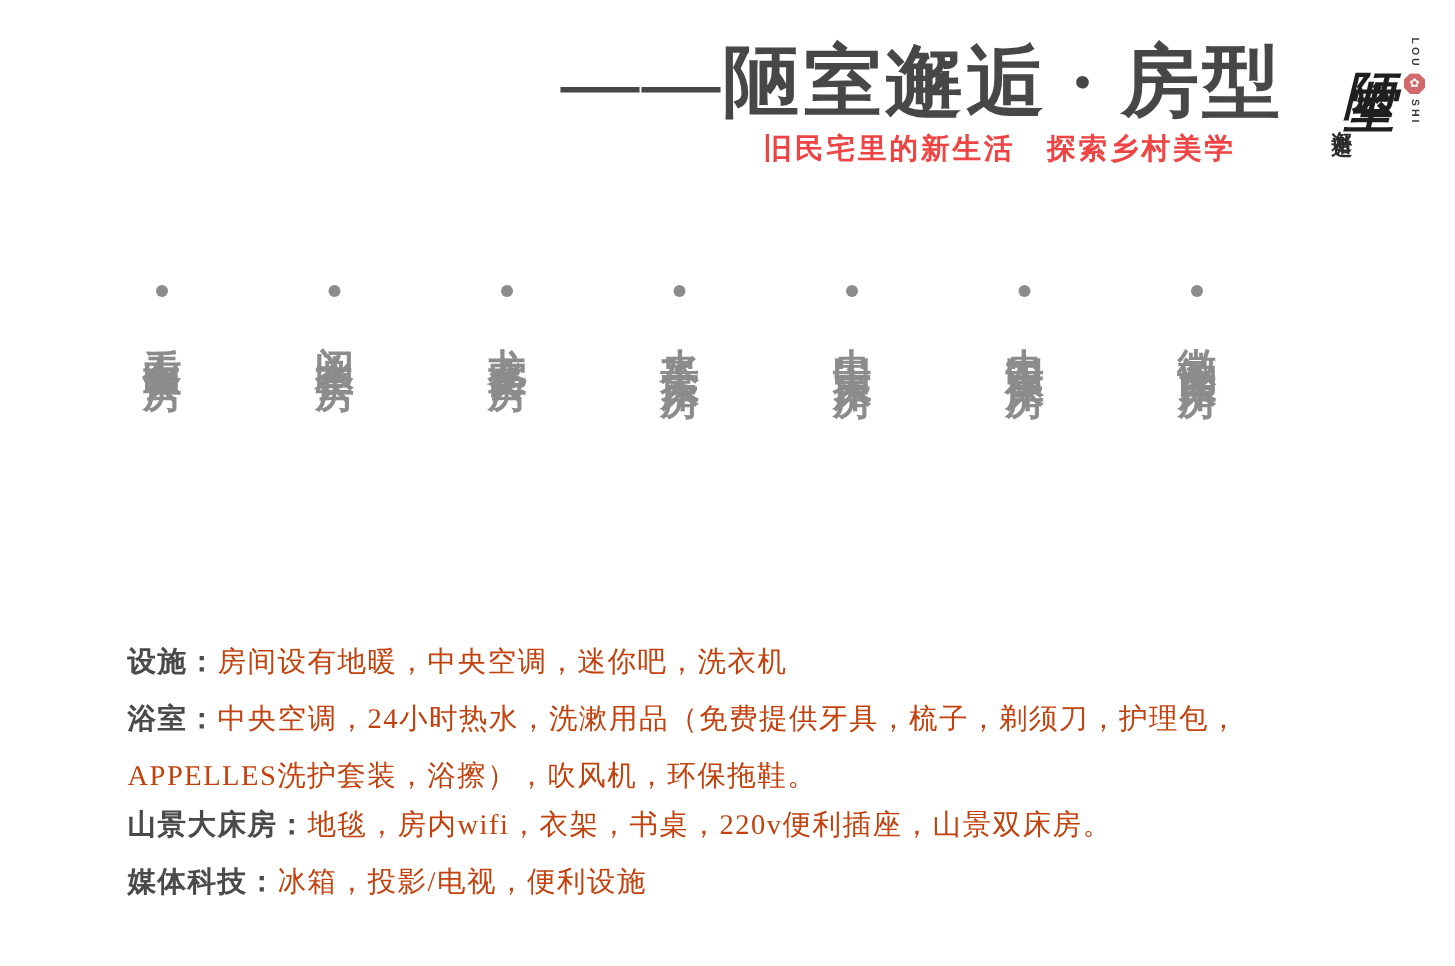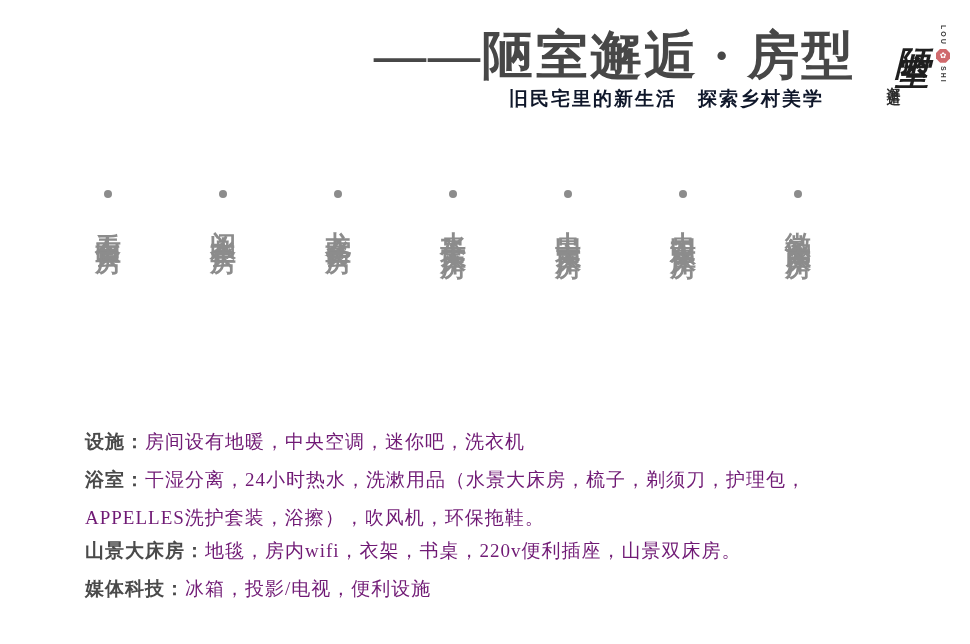--- a/index.html
+++ b/index.html
@@ -11,21 +11,21 @@
   }
 
   
   .title {
     position:absolute; left:374px; top:27px;
     font-size:52px; font-weight:bold; color:#474747;
     letter-spacing:2px; white-space:nowrap; line-height:1.1;
   }
   .subtitle {
     position:absolute; left:509px; top:86px;
-    font-size:19px; font-weight:bold; color:#0f172a;
+    font-size:19px; font-weight:bold; color:#ef4444;
     letter-spacing:2px; white-space:nowrap;
   }
 
   
   .logo { position:absolute; left:884px; top:20px; width:72px; height:100px; }
   .logo-callig {
     position:absolute; left:9px; top:2px;
     writing-mode:vertical-rl; text-orientation:upright;
     font-size:34px; line-height:1.1; font-weight:bold; font-style:italic;
     color:#1f1f1f; letter-spacing:4px;
@@ -66,21 +66,21 @@
   }
 
   
   .amenities {
     position:absolute; left:85px; top:430px; width:870px;
     font-size:19px; line-height:24px;
   }
   .am-line { margin-bottom:14px; white-space:nowrap; }
   .am-line:nth-of-type(3) { margin-bottom:9px; }
   .am-label { font-weight:bold; color:#4a4a4a; letter-spacing:1px;font-family:Liberation Serif, serif; }
-  .am-text  { color:#701a75; letter-spacing:1px; }
+  .am-text  { color:#c2410c; letter-spacing:1px; }
 </style>
 </head>
 <body>
 
 <div class="page">
 
   <div class="title">——陋室邂逅 · 房型</div>
   <div class="subtitle">旧民宅里的新生活　探索乡村美学</div>
 
   <div class="logo">
@@ -122,21 +122,21 @@
       <span class="dot"></span>
       <span class="room-name">徽韵大床房</span>
     </div>
   </div>
 
   <div class="amenities">
     <div class="am-line">
       <span class="am-label">设施：</span><span class="am-text">房间设有地暖，中央空调，迷你吧，洗衣机</span>
     </div>
     <div class="am-line">
-      <span class="am-label">浴室：</span><span class="am-text">干湿分离，24小时热水，洗漱用品（水景大床房，梳子，剃须刀，护理包，</span>
+      <span class="am-label">浴室：</span><span class="am-text">中央空调，24小时热水，洗漱用品（免费提供牙具，梳子，剃须刀，护理包，</span>
     </div>
     <div class="am-line">
       <span class="am-label"></span><span class="am-text">APPELLES洗护套装，浴擦），吹风机，环保拖鞋。</span>
     </div>
     <div class="am-line">
       <span class="am-label">山景大床房：</span><span class="am-text">地毯，房内wifi，衣架，书桌，220v便利插座，山景双床房。</span>
     </div>
     <div class="am-line">
       <span class="am-label">媒体科技：</span><span class="am-text">冰箱，投影/电视，便利设施</span>
     </div>

